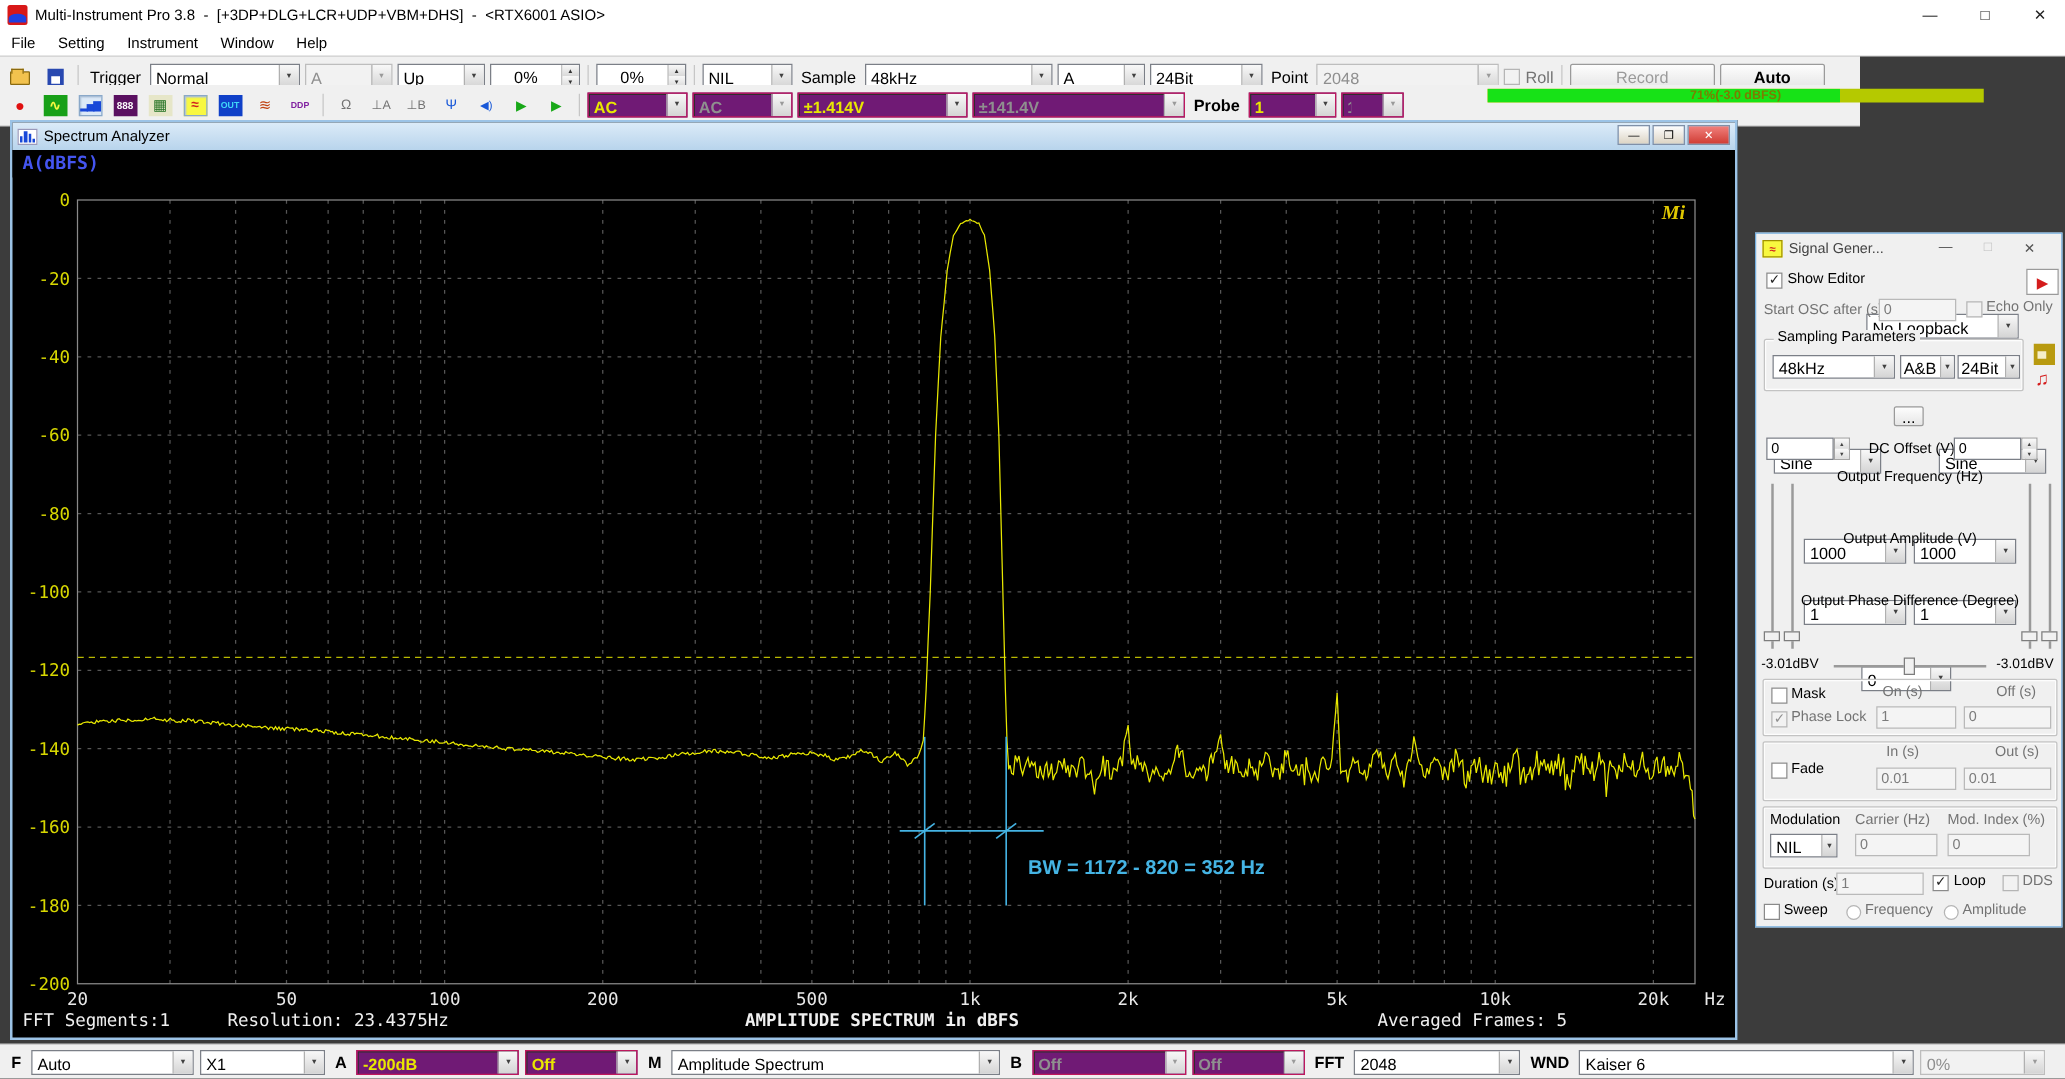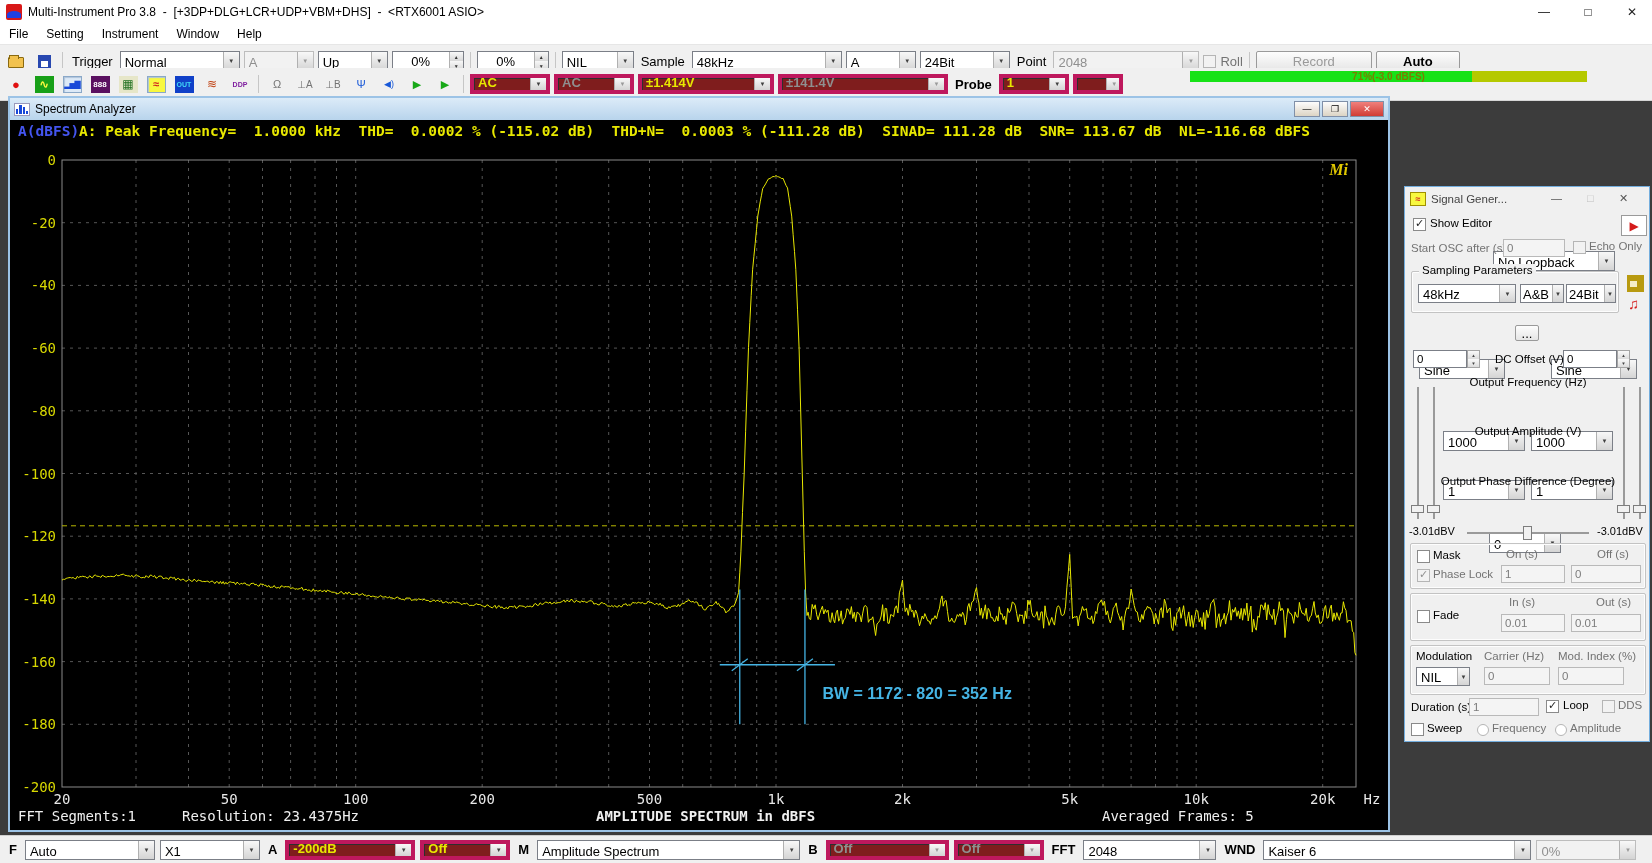--- a/index.html
+++ b/index.html
@@ -8,33 +8,33 @@
 
   
   #titlebar { position:absolute; left:0; top:0; width:1652px; height:24px; background:#ffffff; display:flex; align-items:center; padding-left:6px; }
   #titlebar .app-icon { width:16px; height:16px; background:#d81818; position:relative; margin-right:6px; border-radius:2px; overflow:hidden; }
   #titlebar .app-icon::after { content:""; position:absolute; left:1px; top:7px; width:14px; height:7px; background:#2040e0; border-radius:50% 50% 0 0; }
   #titlebar .title-text { font-size:12px; white-space:pre; }
   .wctrl { position:absolute; top:0; width:40px; height:24px; display:flex; align-items:center; justify-content:center; font-size:12px; color:#222; }
   #menubar { position:absolute; left:0; top:24px; width:1652px; height:21px; background:#ffffff; display:flex; align-items:center; gap:0; border-bottom:1px solid #e6e6e6; }
   #menubar span { padding:2px 9px; font-size:12px; }
 
-  .toolbar { position:absolute; left:0; width:1652px; background:#f0f0f0; display:flex; align-items:center; gap:4px; padding:16px 4px; }
+  .toolbar { position:absolute; left:0; width:1488px; background:#f0f0f0; display:flex; align-items:center; gap:4px; padding:16px 4px; }
   #toolbar1 { top:45px; height:23px; border-bottom:1px solid #e0e0e0; }
   #toolbar2 { top:68px; height:24px; border-bottom:1px solid #d6d6d6; }
   .vsep { width:1px; height:18px; background:#c6c6c6; margin:0 2px; flex:none; }
   .tb-label { font-size:13px; padding:0 3px; flex:none; }
 
   
   .combo { display:inline-flex; align-items:flex-end; height:20px; background:#fff; border:1px solid #7b7f87; font-size:13px; flex:none; position:relative; overflow:hidden; }
   .combo .cv { padding-left:4px; white-space:nowrap; overflow:hidden; flex:1; }
   .combo .ca { width:16px; height:100%; margin-left:auto; background:linear-gradient(#f8f8f8,#d4d4d4); border-left:1px solid #b0b0b0; display:flex; align-items:center; justify-content:center; font-size:6px; color:#404040; flex:none; }
   .combo.disabled { background:#f2f2f2; color:#8f8f8f; border-color:#bdbdbd; }
   .combo.disabled .ca { color:#9a9a9a; }
-  .combo.dark { background:#7f1d1d; border:4px solid #be185d; box-shadow:inset 1px 1px 0 #2e2e2e; color:#e8e800; font-weight:bold;gap:25px; }
+  .combo.dark { background:#701a75; border:1px solid #be185d; box-shadow:inset 1px 1px 0 #2e2e2e; color:#e8e800; font-weight:bold;gap:25px; }
   .combo.dark.disabled { color:#8f8f8f; }
   .spinbox { display:inline-flex; height:20px; border:1px solid #7b7f87; background:#fff; flex:none; }
   .spinbox .sv { width:56px; display:flex; align-items:center; justify-content:center; font-size:13px; }
   .spinbox .sbtns { width:14px; display:flex; flex-direction:column; border-left:1px solid #b0b0b0; }
   .spinbox .sbtns span { flex:1; font-size:5px; display:flex; align-items:center; justify-content:center; background:linear-gradient(#f8f8f8,#d8d8d8); color:#333; }
   .btn { height:20px; border:1px solid #9a9a9a; background:linear-gradient(#fdfdfd,#e6e6e6); display:flex; align-items:center; justify-content:center; font-size:13px; flex:none; border-radius:2px; }
   .btn.disabled { color:#9a9a9a; }
   .cbrow { display:flex; align-items:center; gap:4px; flex:none; }
   .cb { width:13px; height:13px; background:#fff; border:1px solid #8a8a8a; position:relative; flex:none; }
   .cb.checked::after { content:"✓"; position:absolute; left:1px; top:-2px; font-size:11px; color:#222; }
@@ -53,21 +53,21 @@
   .icon-floppy::after { content:""; position:absolute; left:3px; top:6px; width:7px; height:6px; background:#fff; }
   .icon-floppy.gold { background:#b89a10; }
   .icon-floppy.gold::after { background:#f5eec8; }
 
   #tb2-progress { position:absolute; left:1190px; top:3px; width:397px; height:11px; background:#b5c900; overflow:hidden; }
   #tb2-progress .fill { position:absolute; left:0; top:0; height:100%; background:#17e217; }
   #tb2-progress .ptext { position:absolute; width:100%; text-align:center; font-size:10px; font-weight:bold; color:#7c7c00; line-height:11px; }
 
   
   #specwin { position:absolute; left:8px; top:96px; width:1382px; height:736px; border:2px solid #9cc3e6; background:#000; }
-  #spec-title { height:22px; background:linear-gradient(#dcebf8,#b8d4ec); display:flex; align-items:center; padding:4px 4px; }
+  #spec-title { height:22px; background:linear-gradient(#dcebf8,#b8d4ec); display:flex; align-items:flex-end; padding:4px 4px; }
   #spec-title .sicon { width:16px; height:13px; background:#fff; border:1px solid #99b; margin-right:5px; display:flex; align-items:flex-end; gap:1px; padding:1px; }
   #spec-title .sicon i { display:block; width:3px; background:#1848d8; }
   #spec-title .ttext { font-size:12px; }
   .spec-btn { width:26px; height:16px; border:1px solid #8090a8; display:flex; align-items:center; justify-content:center; font-size:9px; background:linear-gradient(#fdfdfd,#dcd4c4); margin-left:2px; }
   .spec-btn.close { width:34px; background:linear-gradient(#f0807c,#d03c34); color:#fff; }
   #spec-readout { height:22px; background:#000; display:flex; align-items:center; padding-left:8px; font-family:"DejaVu Sans Mono",monospace; font-size:14.5px; font-weight:bold; white-space:pre; overflow:hidden; }
   #spec-readout .pfx { color:#4455f0; }
   #spec-readout .rst { color:#e8e800; }
 
   
@@ -272,21 +272,21 @@
         <i style="height:3px"></i>
       </span>
     <span class="ttext">Spectrum Analyzer</span>
     <span style="margin-left:auto;display:flex">
       <span class="spec-btn">—</span>
       <span class="spec-btn">❐</span>
       <span class="spec-btn close">✕</span>
     </span>
   </div>
   <div id="spec-readout">
-    <span class="pfx">A(dBFS)</span><span class="rst">A: Peak Frequency=  1.0000 kHz  THD=  0.0002 % (-115.02 dB)  THD+N=  0.0003 % (-111.28 dB)  SINAD= 111.28 dB  SNR= 113.67 dB  NL=-116.68 dBFS</span>
+    <span class="pfx">A(dBFS)</span>
   </div>
   <svg id="chart" width="1378" height="686">
       <g>
         <line x1="126.0" y1="18" x2="126.0" y2="645" stroke="#565656" stroke-dasharray="3,5"></line>
         <line x1="178.5" y1="18" x2="178.5" y2="645" stroke="#565656" stroke-dasharray="3,5"></line>
         <line x1="219.2" y1="18" x2="219.2" y2="645" stroke="#565656" stroke-dasharray="3,5"></line>
         <line x1="252.5" y1="18" x2="252.5" y2="645" stroke="#565656" stroke-dasharray="3,5"></line>
         <line x1="280.6" y1="18" x2="280.6" y2="645" stroke="#565656" stroke-dasharray="3,5"></line>
         <line x1="305.0" y1="18" x2="305.0" y2="645" stroke="#565656" stroke-dasharray="3,5"></line>
         <line x1="326.5" y1="18" x2="326.5" y2="645" stroke="#565656" stroke-dasharray="3,5"></line>

